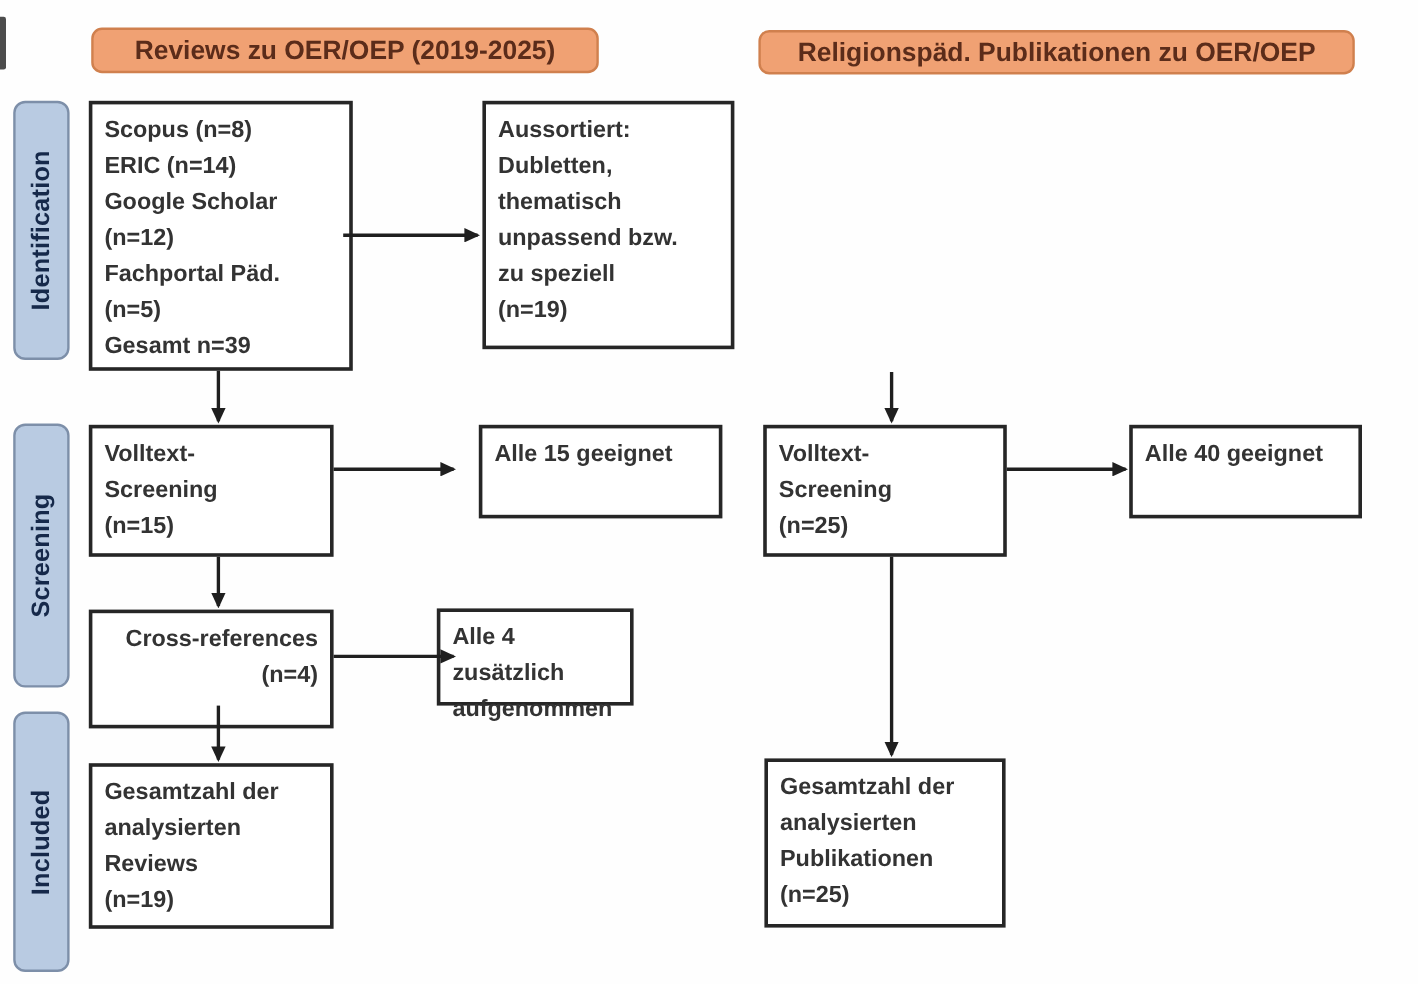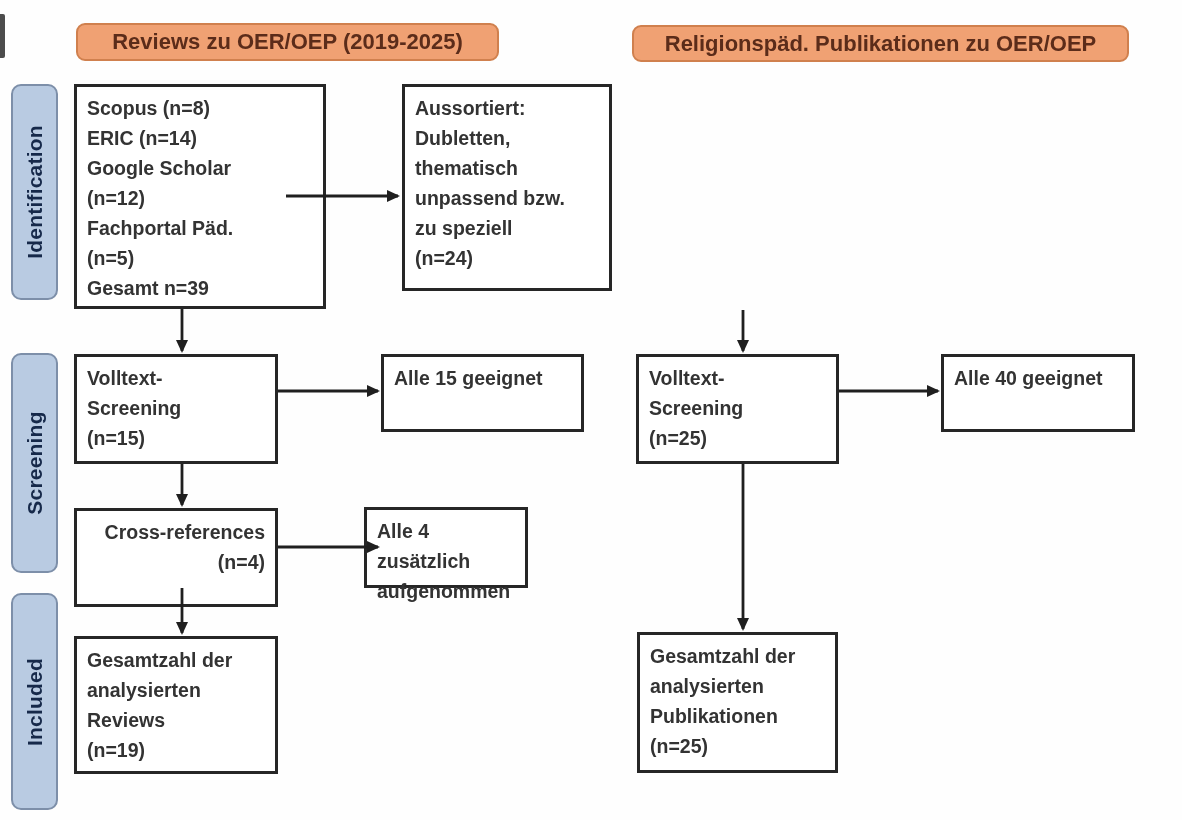--- a/index.html
+++ b/index.html
@@ -92,37 +92,37 @@
   <div class="stage" style="left:11px; top:84px; width:47px; height:216px;">
     <span>Identification</span>
   </div>
   <div class="stage" style="left:11px; top:353px; width:47px; height:220px;">
     <span>Screening</span>
   </div>
   <div class="stage" style="left:11px; top:593px; width:47px; height:217px;">
     <span>Included</span>
   </div>
 
-  <div class="box" style="left:74px; top:84px; width:252px; height:225px;">Scopus (n=8)
+  <div class="box" style="left:74px; top:84px; width:220px; height:225px;">Scopus (n=8)
 ERIC (n=14)
 Google Scholar
 (n=12)
 Fachportal Päd.
 (n=5)
 Gesamt n=39</div>
   <div class="box" style="left:402px; top:84px; width:210px; height:207px;">Aussortiert:
 Dubletten,
 thematisch
 unpassend bzw.
 zu speziell
-(n=24)</div>
+(n=19)</div>
   <div class="box" style="left:74px; top:354px; width:204px; height:110px;">Volltext-
 Screening
 (n=15)</div>
-  <div class="box" style="left:381px; top:354px; width:203px; height:78px;">Alle 15 geeignet</div>
+  <div class="box" style="left:399px; top:354px; width:203px; height:78px;">Alle 15 geeignet</div>
   <div class="box" style="left:74px; top:508px; width:204px; height:99px;text-align:right;">Cross-references
 (n=4)</div>
   <div class="box" style="left:364px; top:507px; width:164px; height:81px;">Alle 4 zusätzlich
 aufgenommen</div>
   <div class="box" style="left:74px; top:636px; width:204px; height:138px;">Gesamtzahl der
 analysierten
 Reviews
 (n=19)</div>
 
   <div class="box" style="left:636px; top:354px; width:203px; height:110px;">Volltext-

